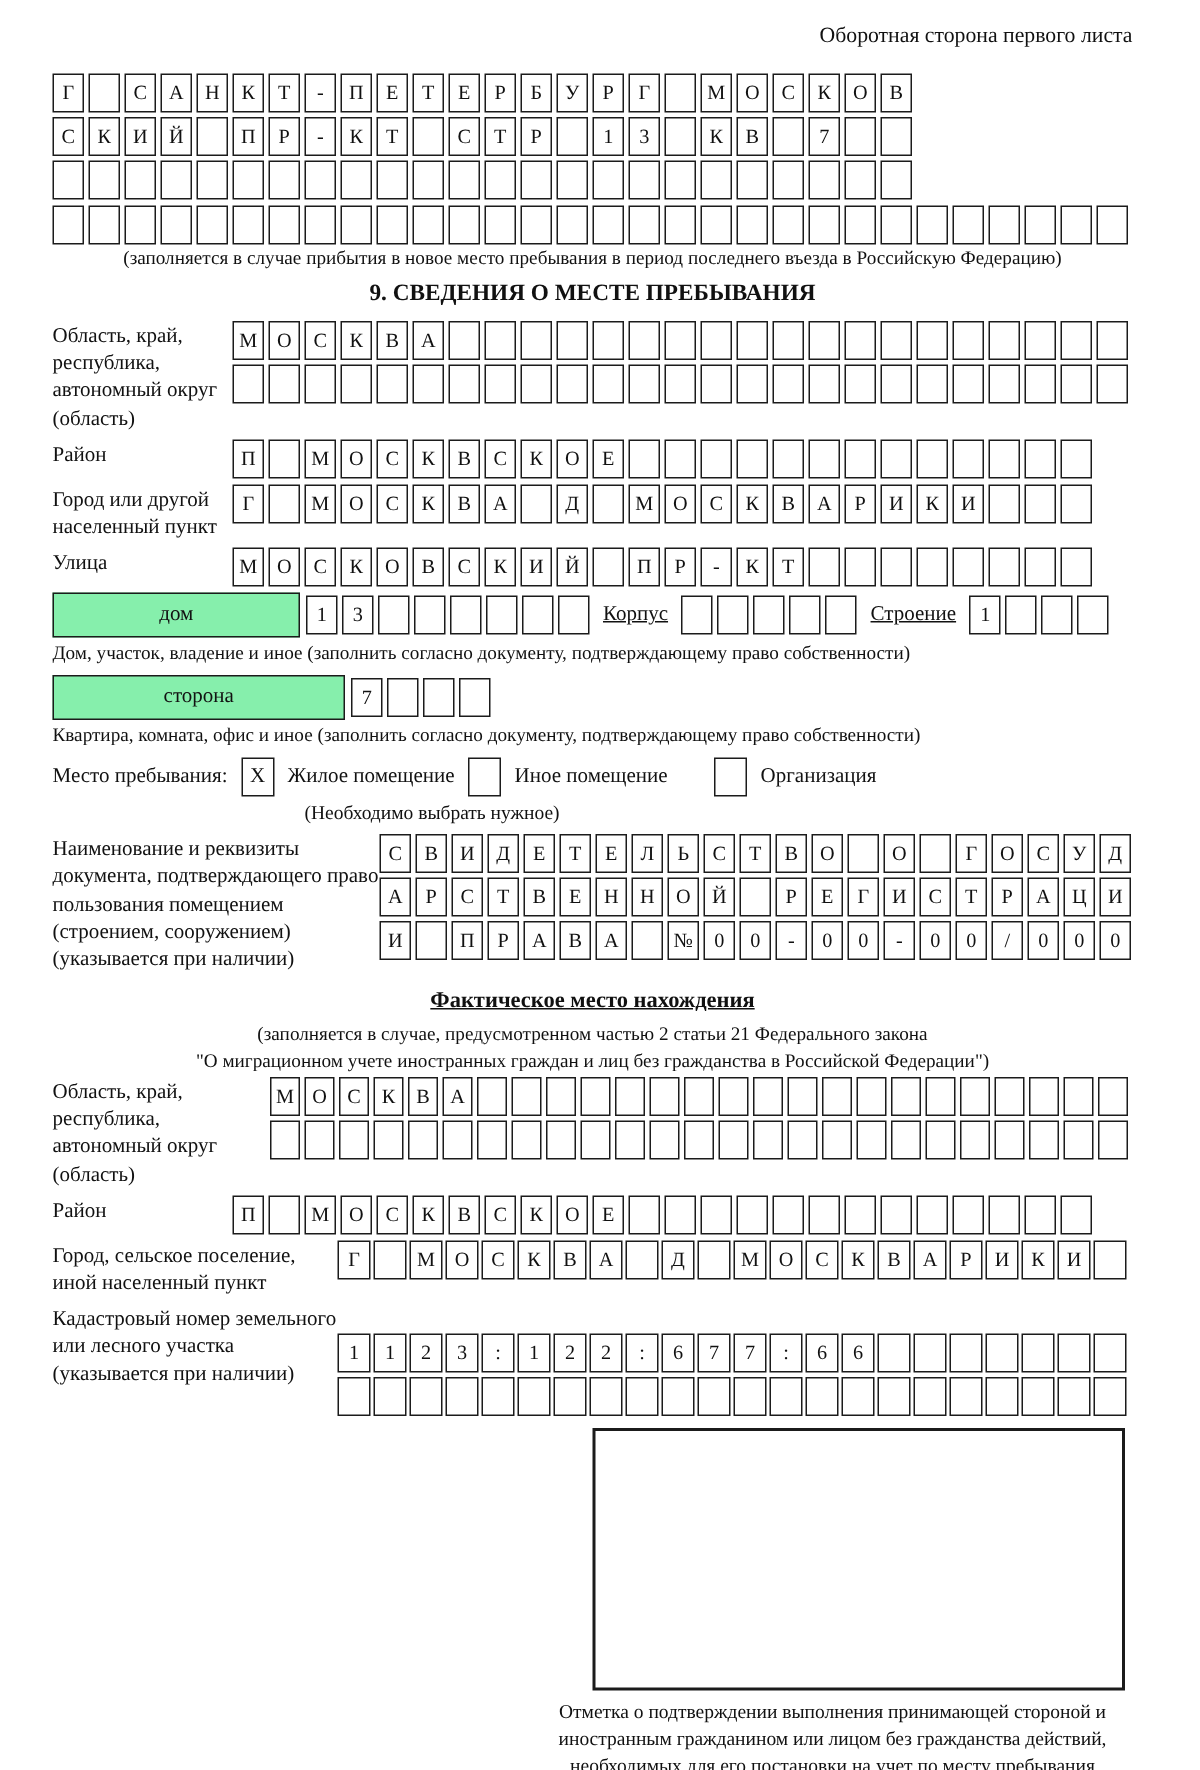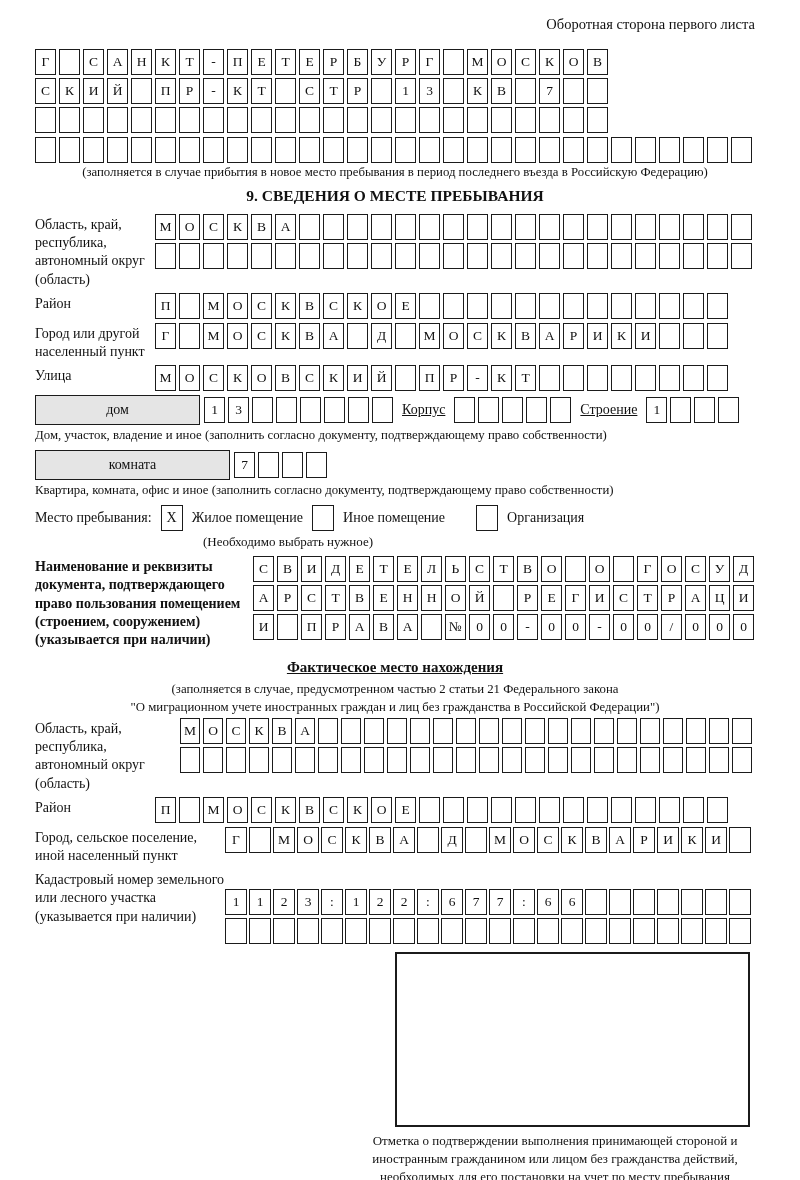--- a/index.html
+++ b/index.html
@@ -1,33 +1,33 @@
 <!DOCTYPE html>
 <html><head>
 <meta charset="utf-8">
 <style>
   html,body{margin:0;padding:0;background:#ffffff;}
   .page{position:relative;width:800px;height:1180px;box-sizing:border-box;
         padding:16px 45px 0 35px;font-family:"Liberation Serif","DejaVu Serif",serif;color:#111;}
   .top-note{text-align:right;font-size:14.5px;margin-bottom:16px;}
   .frow{display:flex;align-items:flex-start;margin-bottom:4px;}
   .lbl{font-size:14px;line-height:1.3;flex-shrink:0;padding-top:2px;}
-  .w118{width:120px;} .w143{width:145px;} .w188{width:190px;} .w215{width:218px;font-weight:bold;}
+  .w118{width:120px;} .w143{width:145px;} .w188{width:190px;} .w215{width:218px;}
   .gridcol{display:flex;flex-direction:column;gap:3px;}
   .grid{display:flex;gap:3px;}
   .grid.g22{gap:2px;}
   .cell{box-sizing:border-box;width:21px;height:26px;border:1.6px solid #1b1b1b;
         font-size:13.5px;display:flex;align-items:center;justify-content:center;background:#fff;}
   .g25s .cell{width:20px;}
   .g22 .cell{width:22px;}
   .caption{font-size:12.8px;margin:2px 0 7px;}
   .center{text-align:center;}
   .sec-title{font-weight:bold;text-align:center;font-size:15.5px;margin:7px 0 9px;}
   .wbox{box-sizing:border-box;border:1.6px solid #1b1b1b;height:30px;display:flex;
-        align-items:center;justify-content:center;font-size:14px;background:#e5e5e5;}
+        align-items:center;justify-content:center;font-size:14px;background:#86efac;}
   .dombox{width:165px;}
   .kvbox{width:195px;}
   .domrow{display:flex;align-items:center;gap:4px;margin-bottom:3px;}
   .inline-lbl{font-size:14px;margin:0 5px;text-decoration:underline;}
   .checkrow{display:flex;align-items:center;gap:9px;font-size:14px;margin-top:5px;}
   .chk{box-sizing:border-box;width:22px;height:26px;border:1.6px solid #1b1b1b;display:flex;
        align-items:center;justify-content:center;font-size:14px;background:#fff;}
   .org-gap{margin-left:22px;}
   .choose{margin-left:168px;font-size:13px;margin-top:3px;}
   .fakt-title{text-align:center;font-weight:bold;font-size:15px;margin:10px 0 6px;text-decoration:underline;}
@@ -335,21 +335,21 @@
     <div class="grid">
         <div class="cell">1</div>
         <div class="cell"></div>
         <div class="cell"></div>
         <div class="cell"></div>
       </div>
   </div>
   <div class="caption">Дом, участок, владение и иное (заполнить согласно документу, подтверждающему право собственности)</div>
 
   <div class="domrow">
-    <div class="wbox kvbox">комната</div>
+    <div class="wbox kvbox">сторона</div>
     <div class="grid">
         <div class="cell">7</div>
         <div class="cell"></div>
         <div class="cell"></div>
         <div class="cell"></div>
       </div>
   </div>
   <div class="caption">Квартира, комната, офис и иное (заполнить согласно документу, подтверждающему право собственности)</div>
 
   <div class="checkrow">

